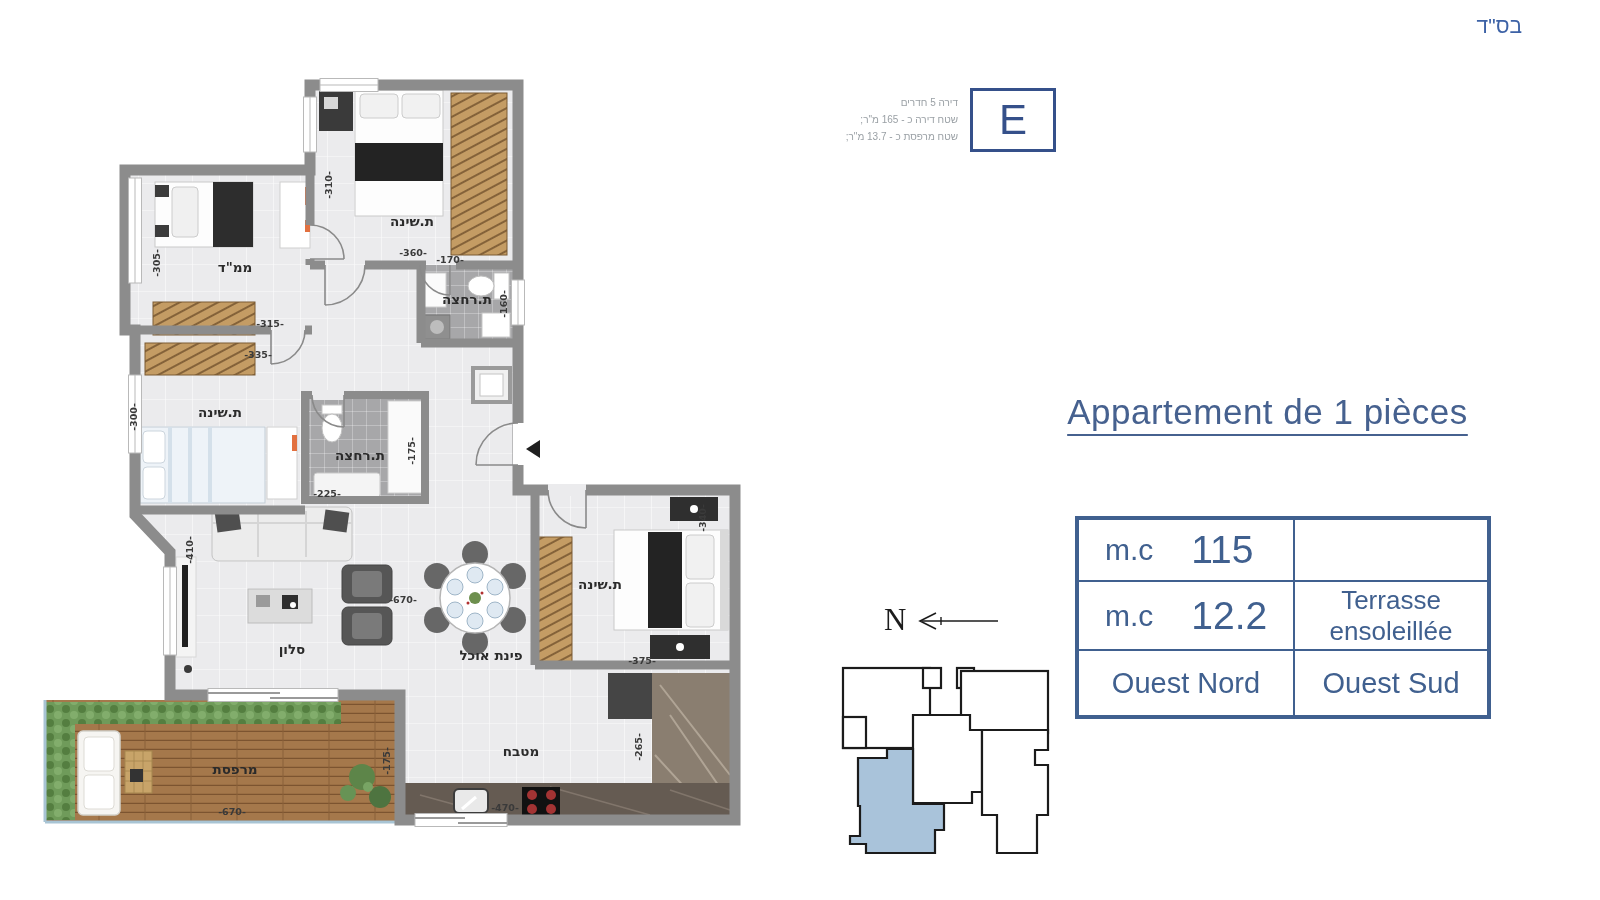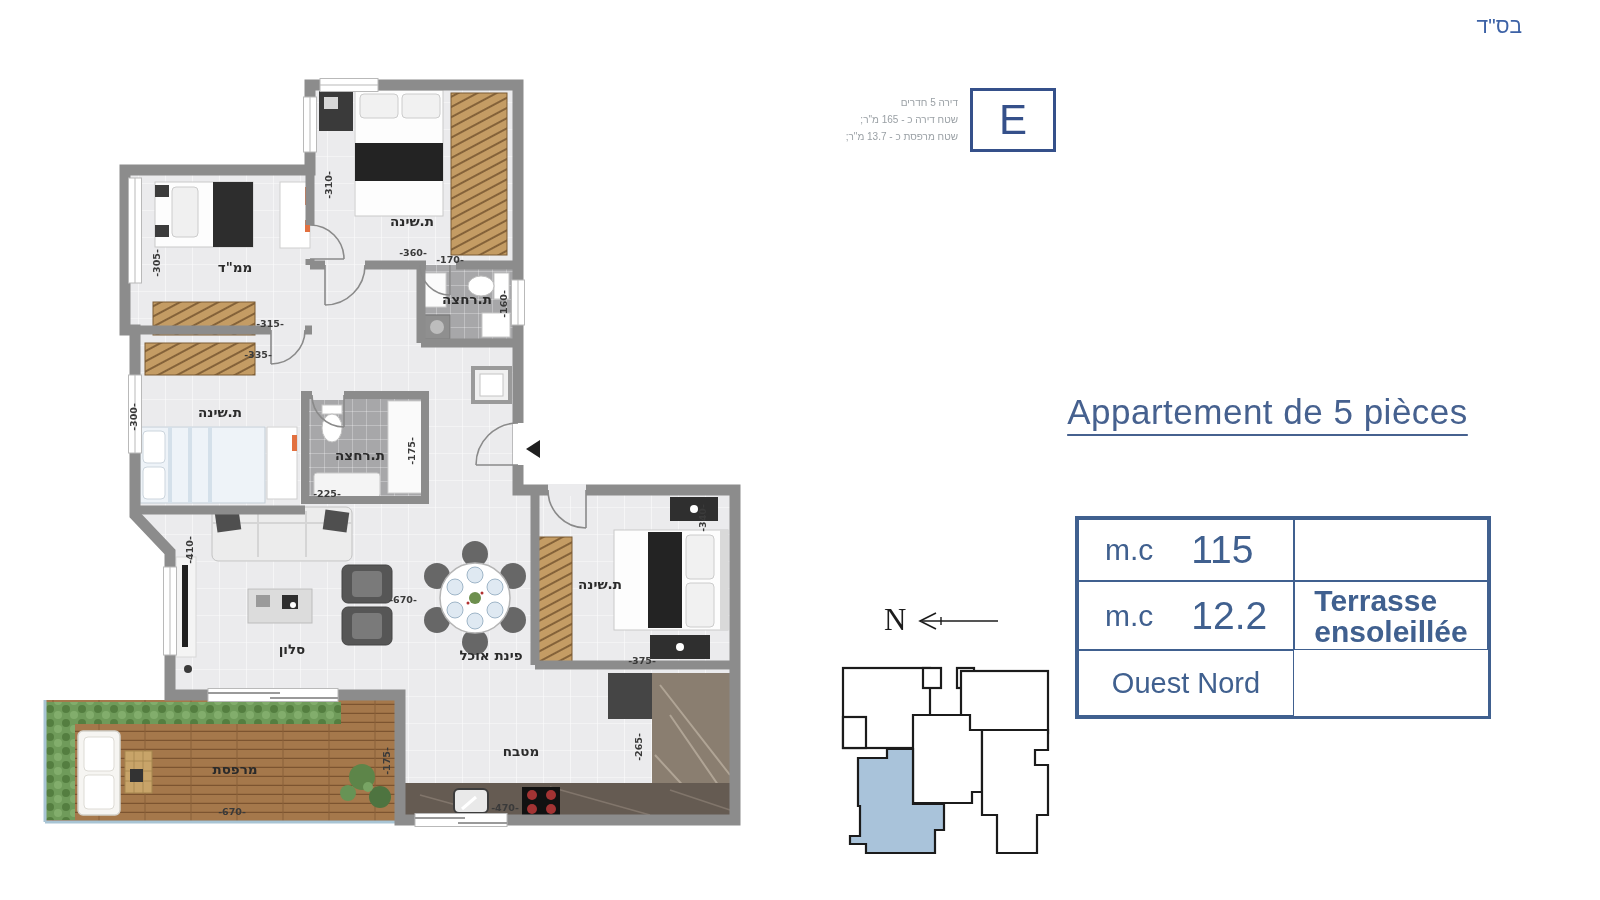--- a/index.html
+++ b/index.html
@@ -20,21 +20,21 @@
        color:#46618f;font-size:35px;letter-spacing:.5px;
        text-decoration:underline;text-decoration-thickness:2px;text-underline-offset:10px;}
   
   .spec{position:absolute;left:1075px;top:516px;width:410px;
         border:3px solid #40608f;color:#40608f;
         display:grid;grid-template-columns:216px 1fr;grid-template-rows:62px 69px 66px;}
   .spec .cell{border:1.5px solid #40608f;display:flex;align-items:center;justify-content:center;}
   .spec .mc-cell{justify-content:flex-start;padding-left:26px;}
   .mc-label{font-size:30px;}
   .mc-value{font-size:39px;margin-left:38px;}
-  .terr{font-size:30px;line-height:31px;font-weight:bold;}
+  .terr{font-size:26px;line-height:31px;text-align:center;}
   .ouest{font-size:29px;}
   
   .compass-n{position:absolute;left:884px;top:602px;font-family:"Liberation Serif",serif;
        font-size:31px;color:#1c1c1c;}
   .compass-arrow{position:absolute;left:912px;top:608px;}
   
   .plan-svg{position:absolute;left:30px;top:75px;}
   .mini-svg{position:absolute;left:828px;top:648px;}
 </style>
 </head>
@@ -337,39 +337,40 @@
 
   <div class="unit-info">
     <div class="lines">
       <div>דירה 5 חדרים</div>
       <div>שטח דירה כ - 165 מ"ר;</div>
       <div>שטח מרפסת כ - 13.7 מ"ר;</div>
     </div>
     <div class="unit-box">E</div>
   </div>
 
-  <div class="apt-title">Appartement de 5 pièces</div>
+  <div class="apt-title">Appartement de 1 pièces</div>
 
   <div class="spec">
     <div class="cell mc-cell">
       <span class="mc-label">m.c</span>
       <span class="mc-value">115</span>
     </div>
     <div class="cell"></div>
     <div class="cell mc-cell">
       <span class="mc-label">m.c</span>
       <span class="mc-value">12.2</span>
     </div>
     <div class="cell terr">
       <span>
         <span>Terrasse</span><br>
         <span>ensoleillée</span>
       </span>
     </div>
     <div class="cell ouest">Ouest Nord</div>
+    <div class="cell ouest">Ouest Sud</div>
   </div>
 
   <div class="compass-n">N</div>
   <svg class="compass-arrow" width="92" height="26">
     <line x1="86" y1="13" x2="10" y2="13" stroke="#1c1c1c" stroke-width="1.6"></line>
     <path d="M24,5 L8,13 L24,21" fill="none" stroke="#1c1c1c" stroke-width="1.6"></path>
     <line x1="29" y1="9" x2="29" y2="17" stroke="#1c1c1c" stroke-width="1.4"></line>
   </svg>
 
   <svg class="mini-svg" width="225" height="215" viewBox="0 0 225 215">

